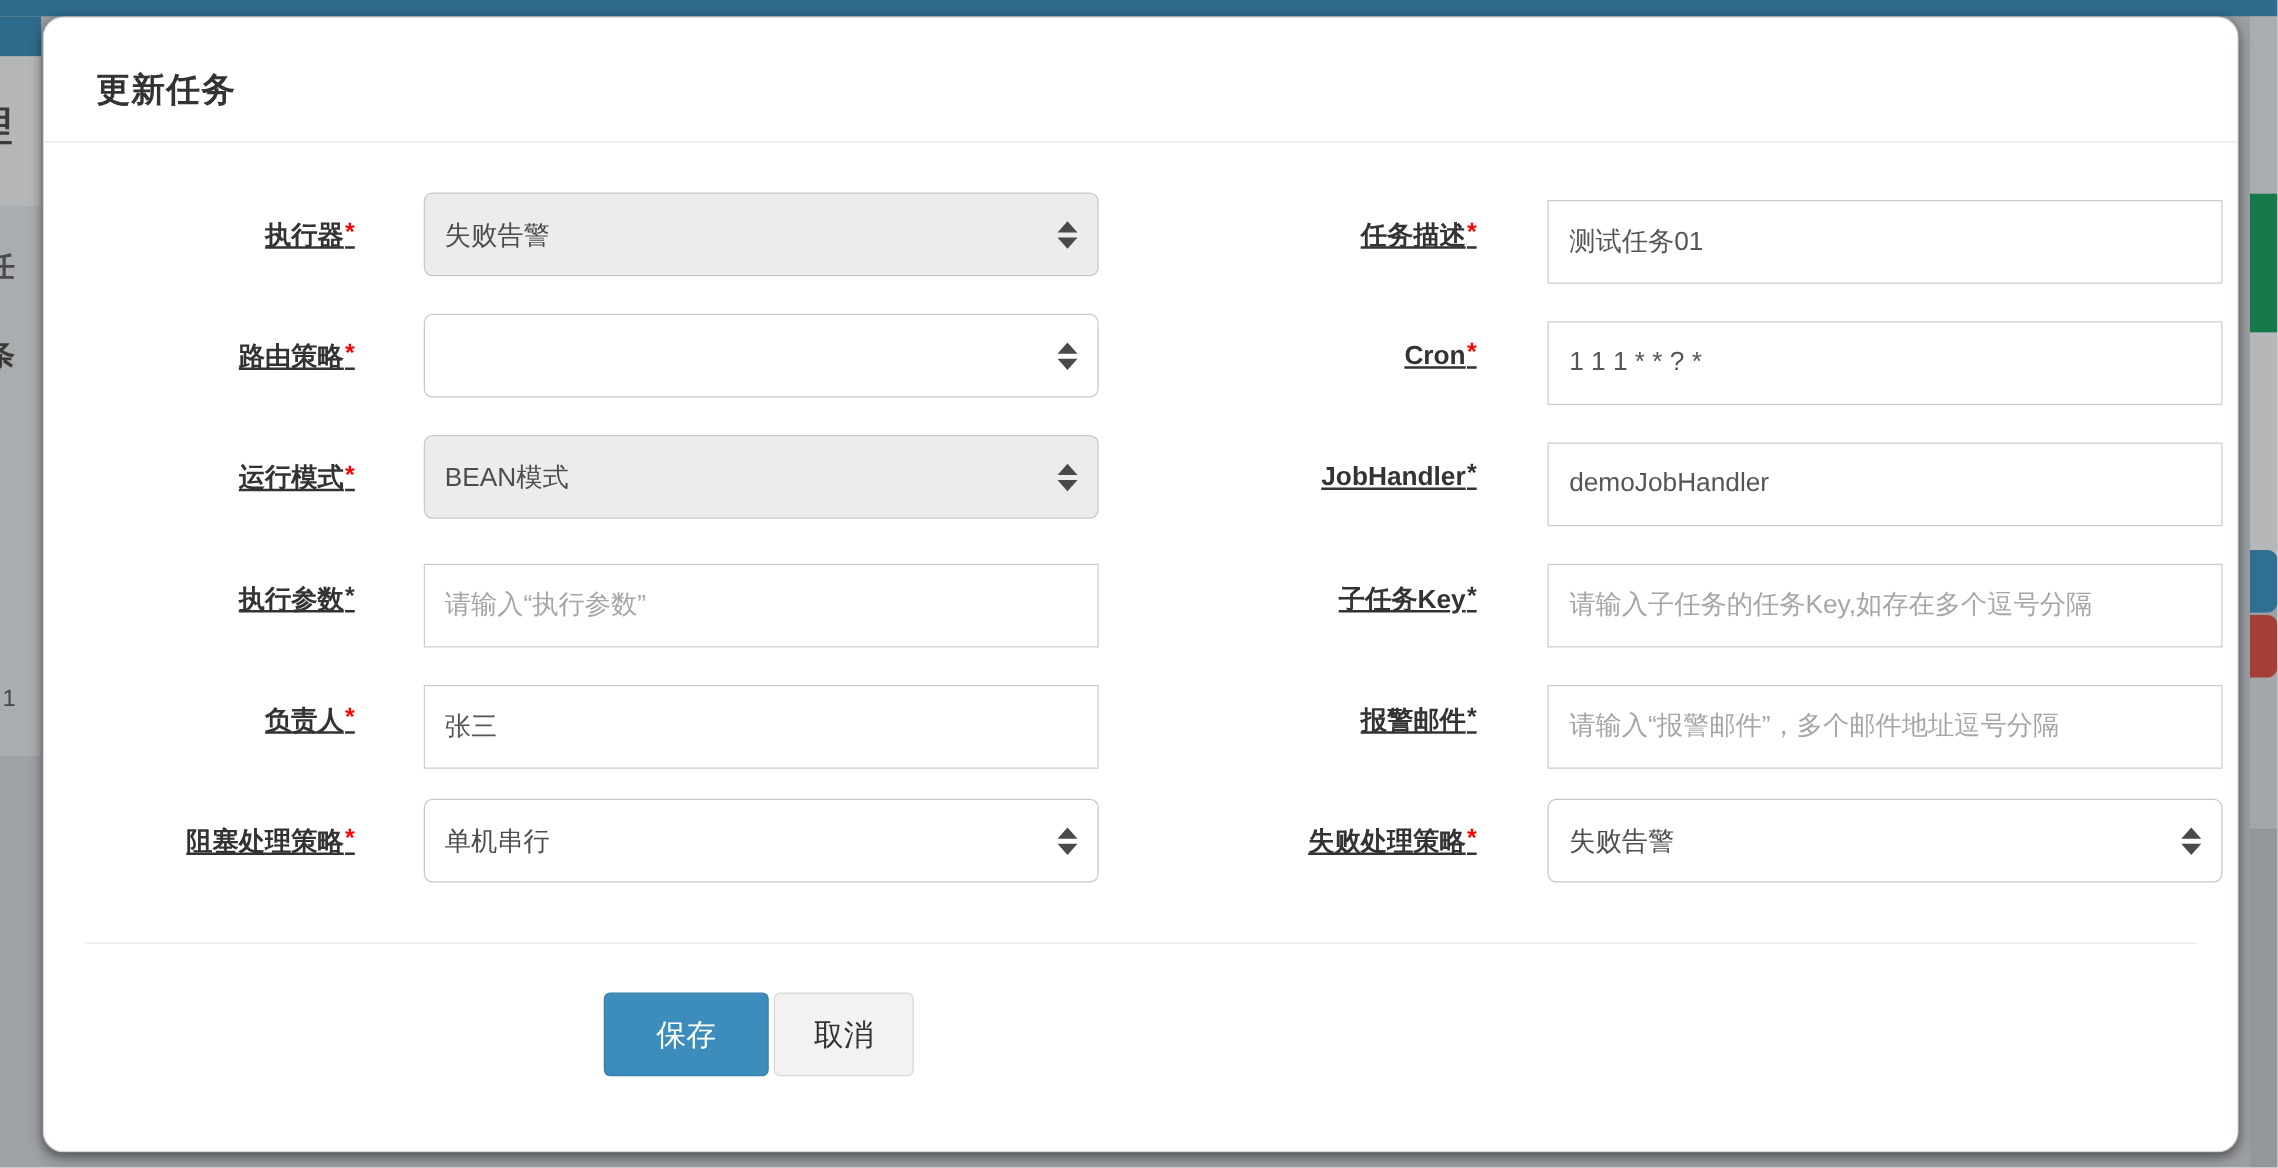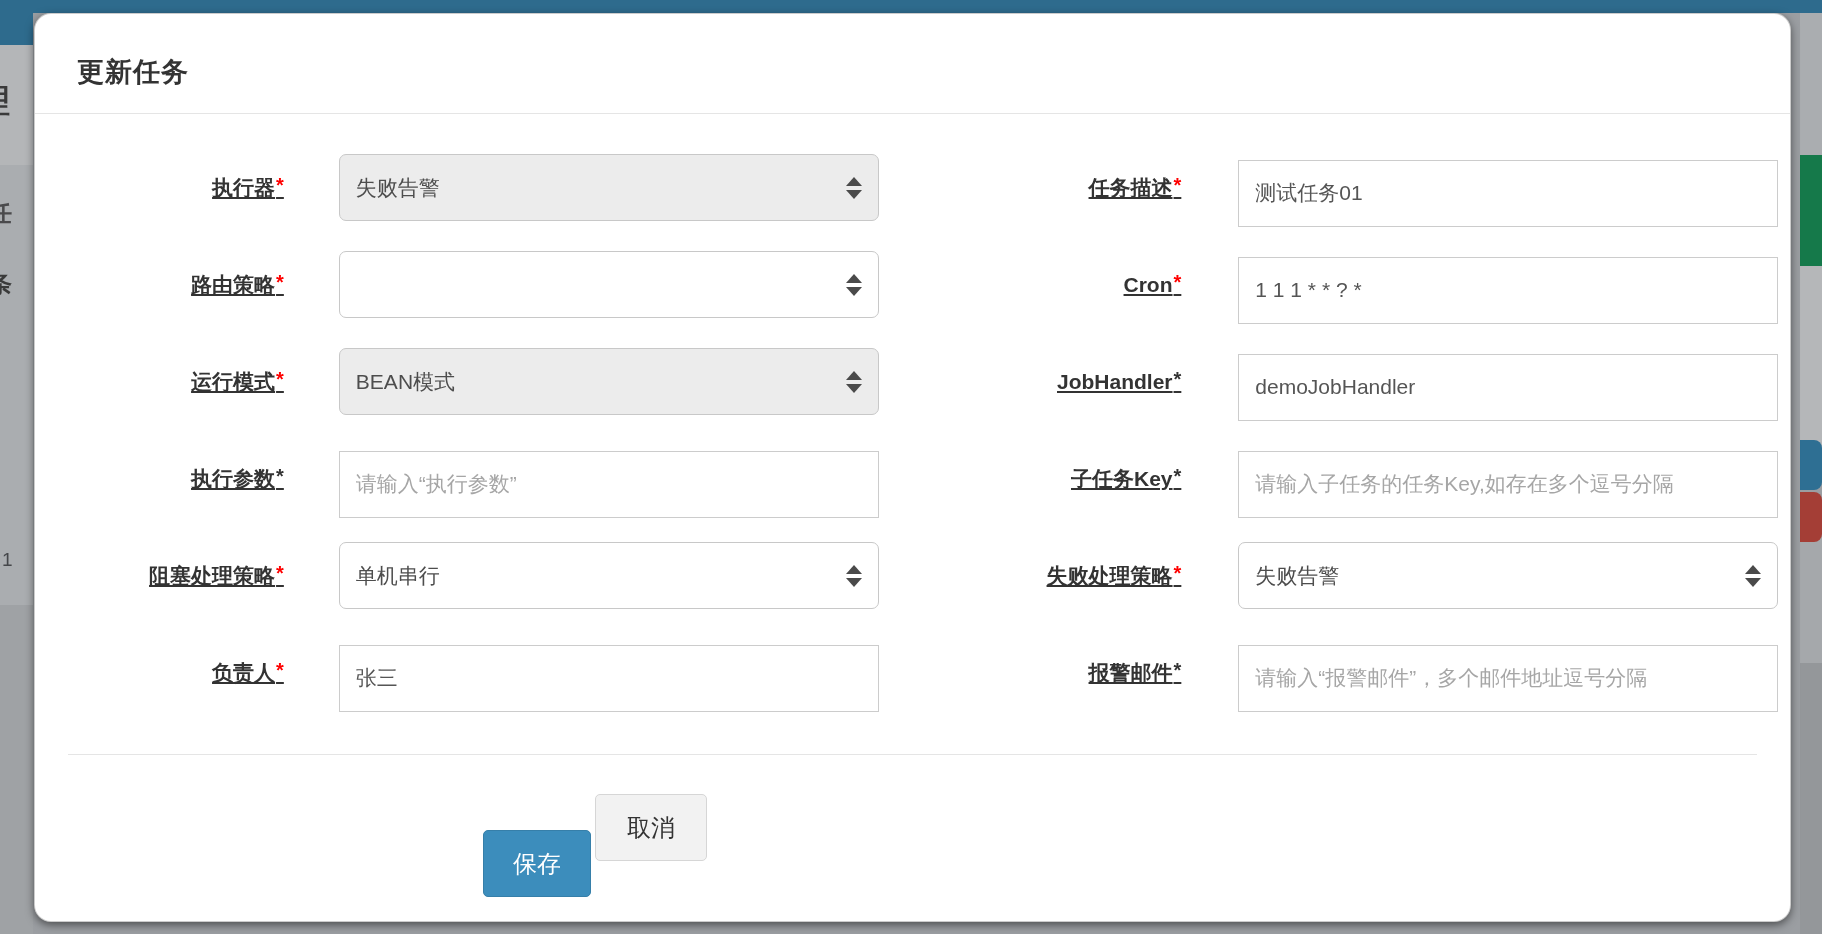--- a/index.html
+++ b/index.html
@@ -68,21 +68,21 @@
   }
   input.txt::placeholder{color:#a6a6a6;opacity:1;}
   .modal-footer{margin-top:48px;}
   .footer-divider{height:1px;background:#e5e5e5;margin:0 33px 0 33px;border:none;}
   .footer-btns{padding:39px 0 0 448px;display:flex;}
   .btn{
     height:67px;box-sizing:border-box;border-radius:5px;font-size:24px;
     display:flex;align-items:center;justify-content:center;cursor:pointer;
     font-family:"Liberation Sans","DejaVu Sans",sans-serif;border:1px solid transparent;
   }
-  .btn-save{width:108px;color:#fff;margin-top:36px;}
+  .btn-save{width:132px;color:#fff;}
   .btn-cancel{width:112px;background:#f2f2f2;border-color:#d6d6d6;color:#333;margin-left:4px;}
 </style>
 </head>
 <body style="background: rgb(155, 158, 162);">
 
 <div class="navbar-dim" style="background: rgb(46, 107, 141);"></div>
 
 <div class="left-strip">
   <div class="ls-teal" style="background: rgb(46, 107, 141);"></div>
   <div class="ls-a"></div>
@@ -151,45 +151,45 @@
     </div>
 
     <div class="form-row">
       <label class="lbl lbl-l"><span>执行参数</span><span class="star dark">*</span></label>
       <input class="ctl ctl-l txt" type="text" placeholder="请输入“执行参数”" style="">
       <label class="lbl lbl-r"><span>子任务Key</span><span class="star dark">*</span></label>
       <input class="ctl ctl-r txt" type="text" placeholder="请输入子任务的任务Key,如存在多个逗号分隔" style="">
     </div>
 
     <div class="form-row">
+      <label class="lbl lbl-l"><span>负责人</span><span class="star red">*</span></label>
+      <input class="ctl ctl-l txt" type="text" value="张三" style="">
+      <label class="lbl lbl-r"><span>报警邮件</span><span class="star dark">*</span></label>
+      <input class="ctl ctl-r txt" type="text" placeholder="请输入“报警邮件”，多个邮件地址逗号分隔" style="">
+    </div>
+
+    <div class="form-row">
       <label class="lbl lbl-l"><span>阻塞处理策略</span><span class="star red">*</span></label>
       <div class="ctl ctl-l select">
         <span class="sel-val">单机串行</span>
         <span class="arrows">
             <i class="up"></i>
             <i class="dn"></i>
           </span>
       </div>
       <label class="lbl lbl-r"><span>失败处理策略</span><span class="star red">*</span></label>
       <div class="ctl ctl-r select">
         <span class="sel-val">失败告警</span>
         <span class="arrows">
             <i class="up"></i>
             <i class="dn"></i>
           </span>
       </div>
     </div>
 
-    <div class="form-row">
-      <label class="lbl lbl-l"><span>负责人</span><span class="star red">*</span></label>
-      <input class="ctl ctl-l txt" type="text" value="张三" style="">
-      <label class="lbl lbl-r"><span>报警邮件</span><span class="star dark">*</span></label>
-      <input class="ctl ctl-r txt" type="text" placeholder="请输入“报警邮件”，多个邮件地址逗号分隔" style="">
-    </div>
-
   </div>
 
   <div class="modal-footer">
     <hr class="footer-divider">
     <div class="footer-btns">
       <div class="btn btn-save" style="background: rgb(60, 141, 188); border-color: rgb(54, 127, 169);">保存</div>
       <div class="btn btn-cancel">取消</div>
     </div>
   </div>
 

